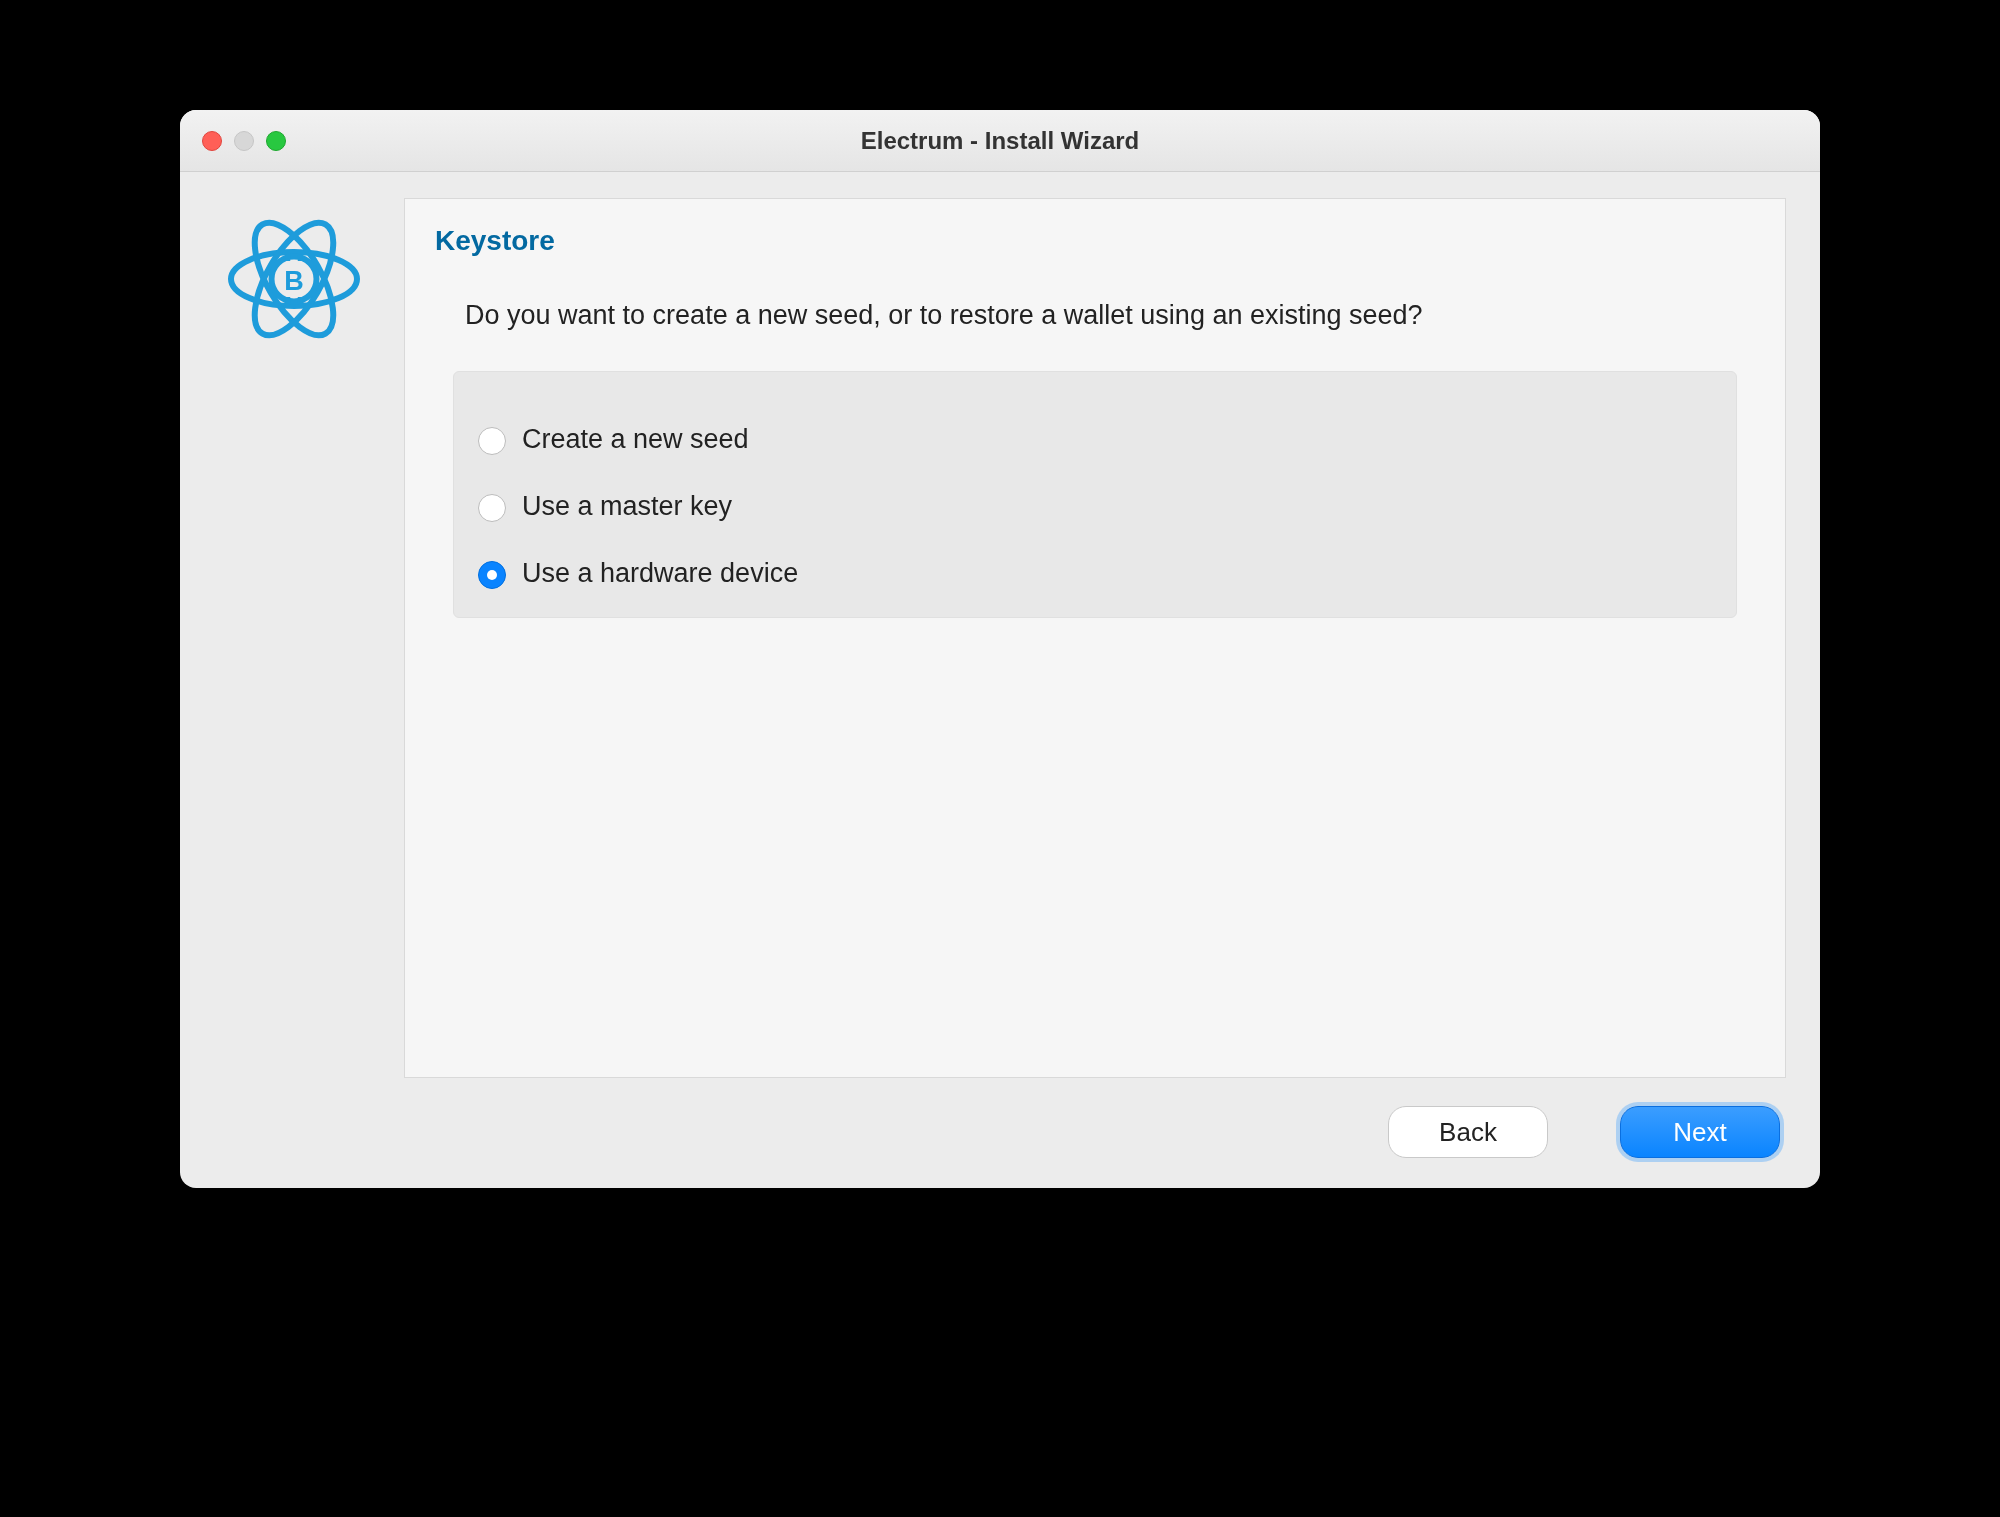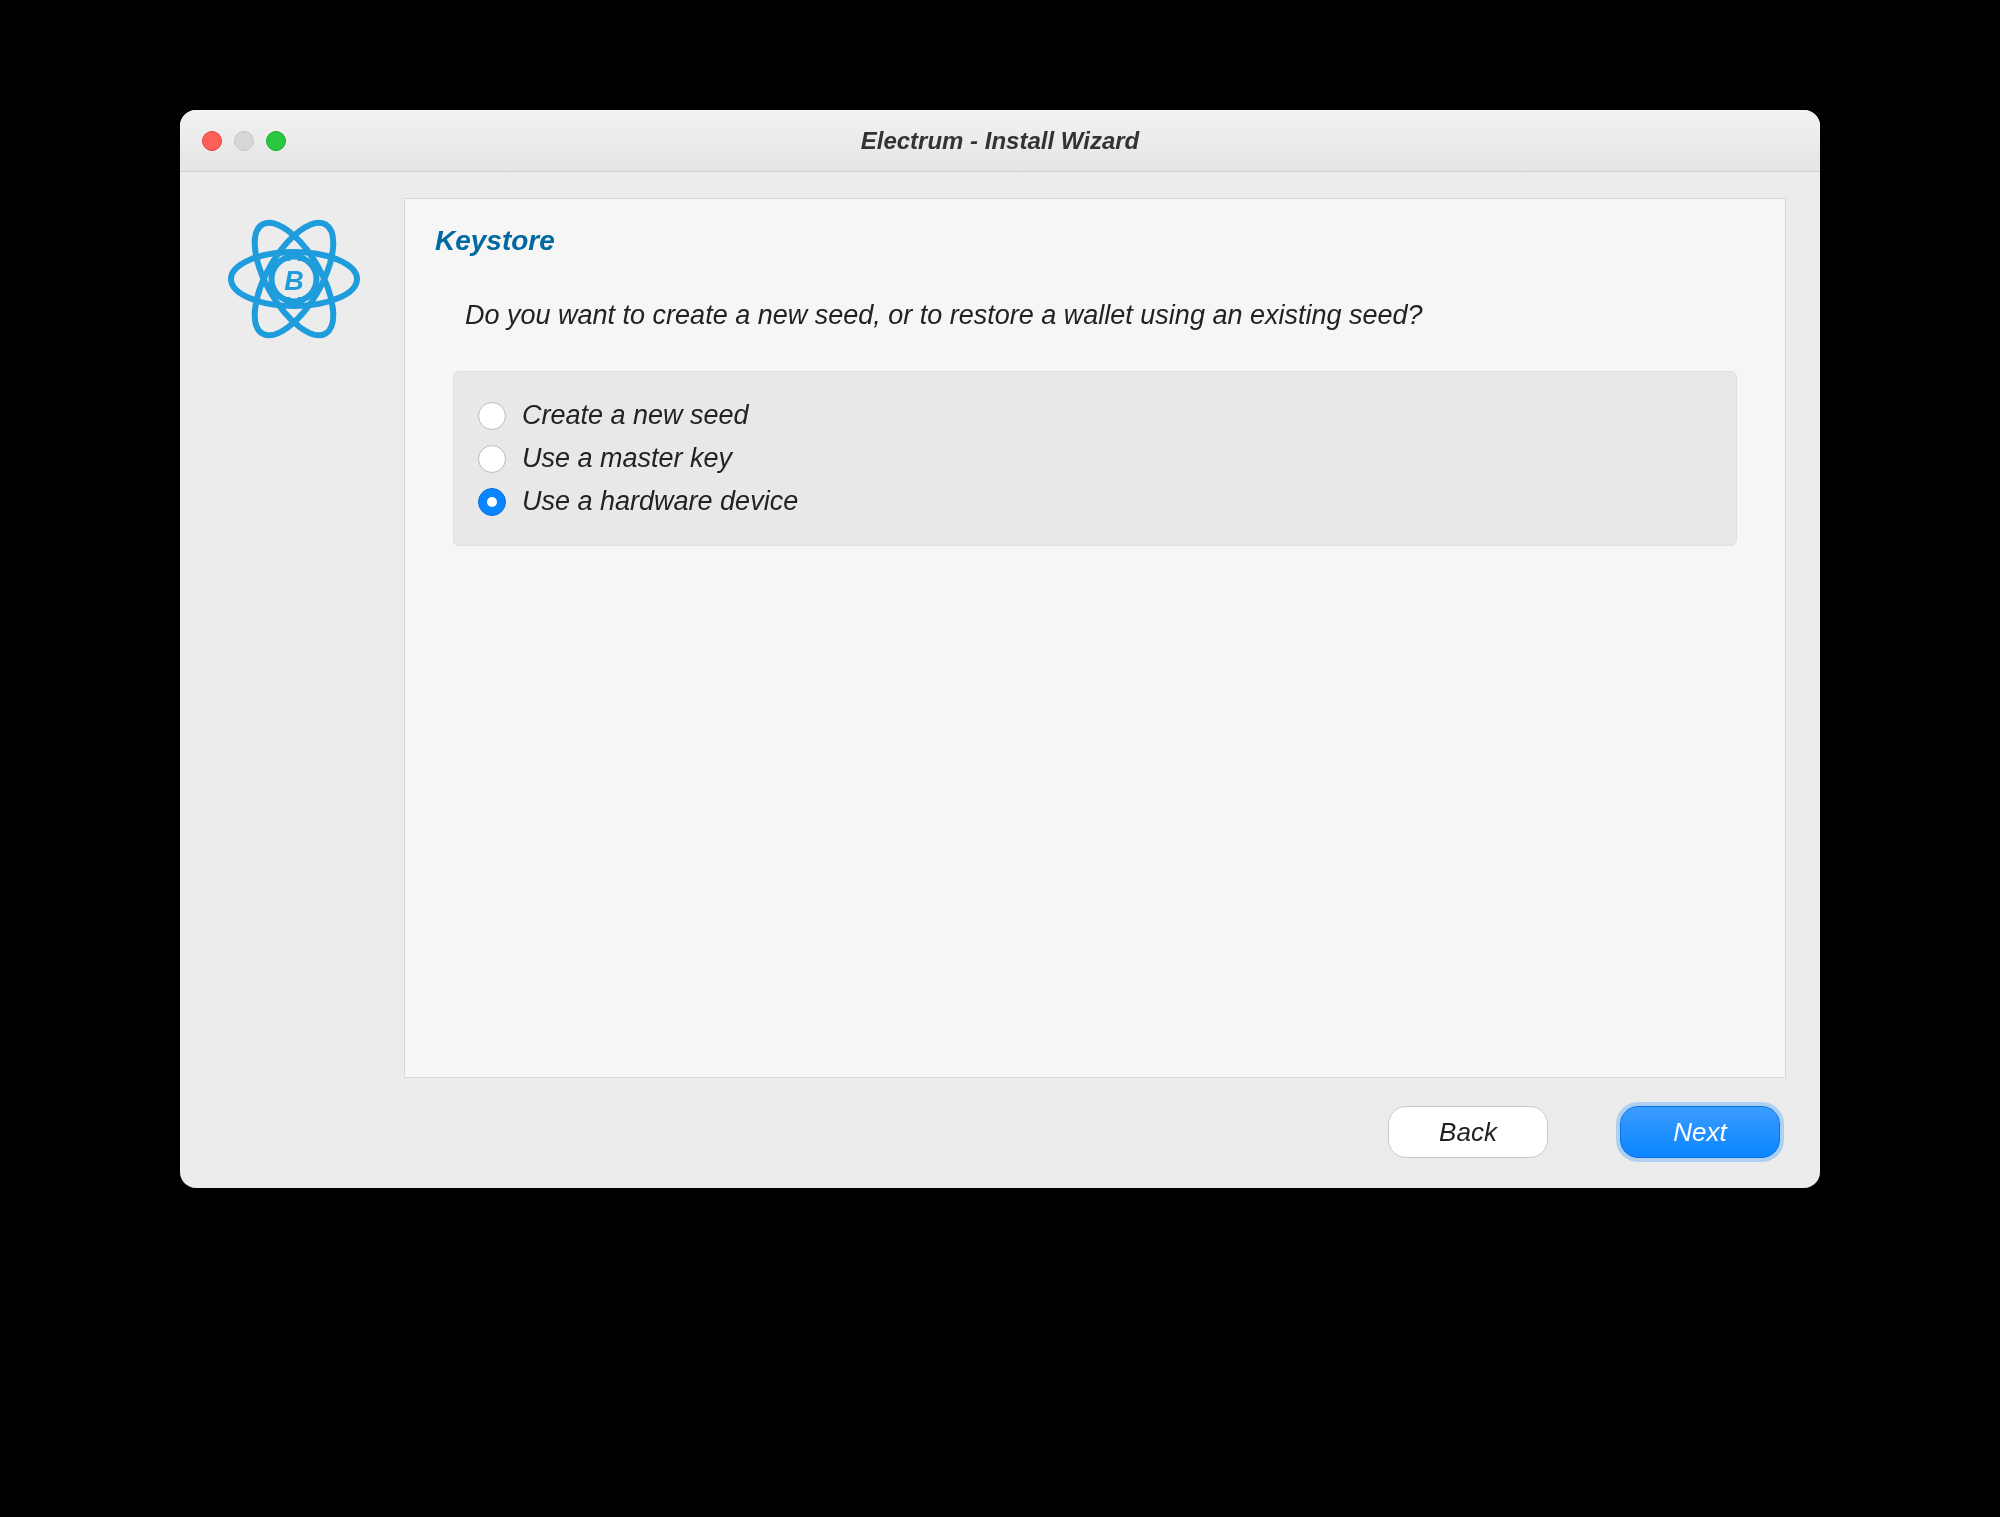--- a/index.html
+++ b/index.html
@@ -12,21 +12,20 @@
       justify-content: center;
       font-family: -apple-system, BlinkMacSystemFont, "Helvetica Neue", Arial, sans-serif;
       padding-top: 110px;
     }
     .window {
       width: 1640px;
       background: #ececec;
       border-radius: 16px;
       box-shadow: 0 30px 80px rgba(0,0,0,0.5);
       overflow: hidden;
-      font-style: italic;
     }
     .titlebar {
       height: 62px;
       background: linear-gradient(#f2f2f2, #e5e5e5);
       border-bottom: 1px solid #d0d0d0;
       display: flex;
       align-items: center;
       padding: 0 22px;
       position: relative;
     }
@@ -91,24 +90,25 @@
     }
     .radio-group {
       margin: 0 18px 0 18px;
       background: #e8e8e8;
       border: 1px solid #e0e0e0;
       border-radius: 6px;
       padding: 22px 24px 22px 24px;
     }
     .radio-item {
       display: flex;
-      align-items: center;
+      align-items: flex-end;
       gap: 16px;
       padding: 6px 0;
       cursor: pointer;
+      margin-top: 24px;
     }
     .radio {
       width: 28px;
       height: 28px;
       border-radius: 50%;
       background: #fff;
       border: 1px solid #bcbcbc;
       flex-shrink: 0;
       display: flex;
       align-items: center;

